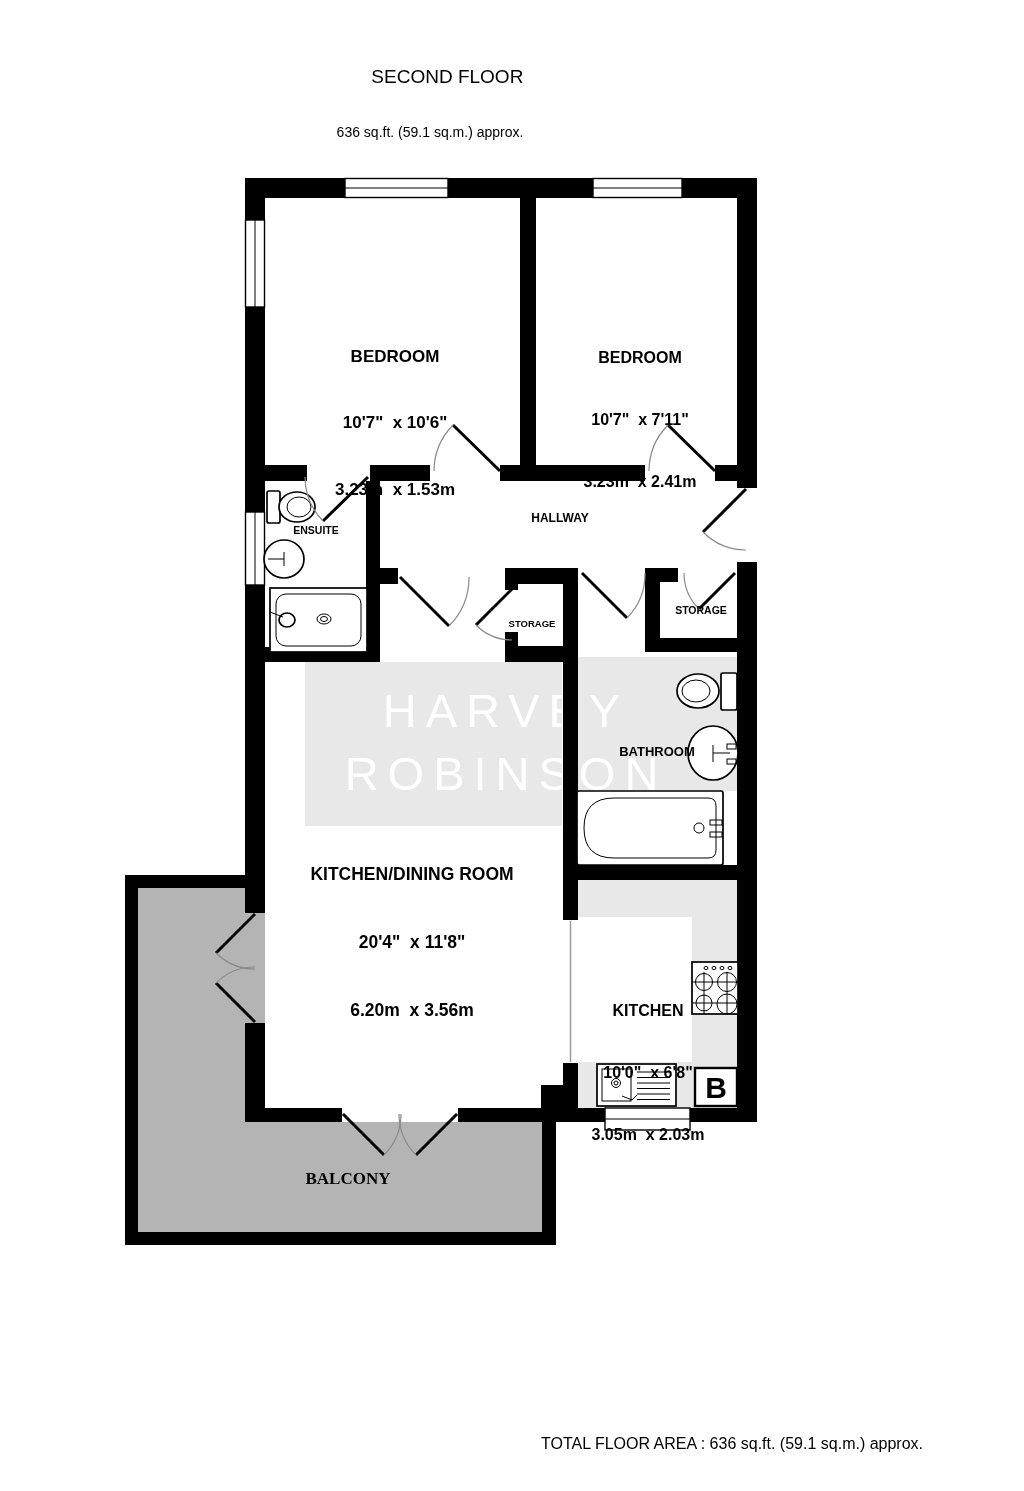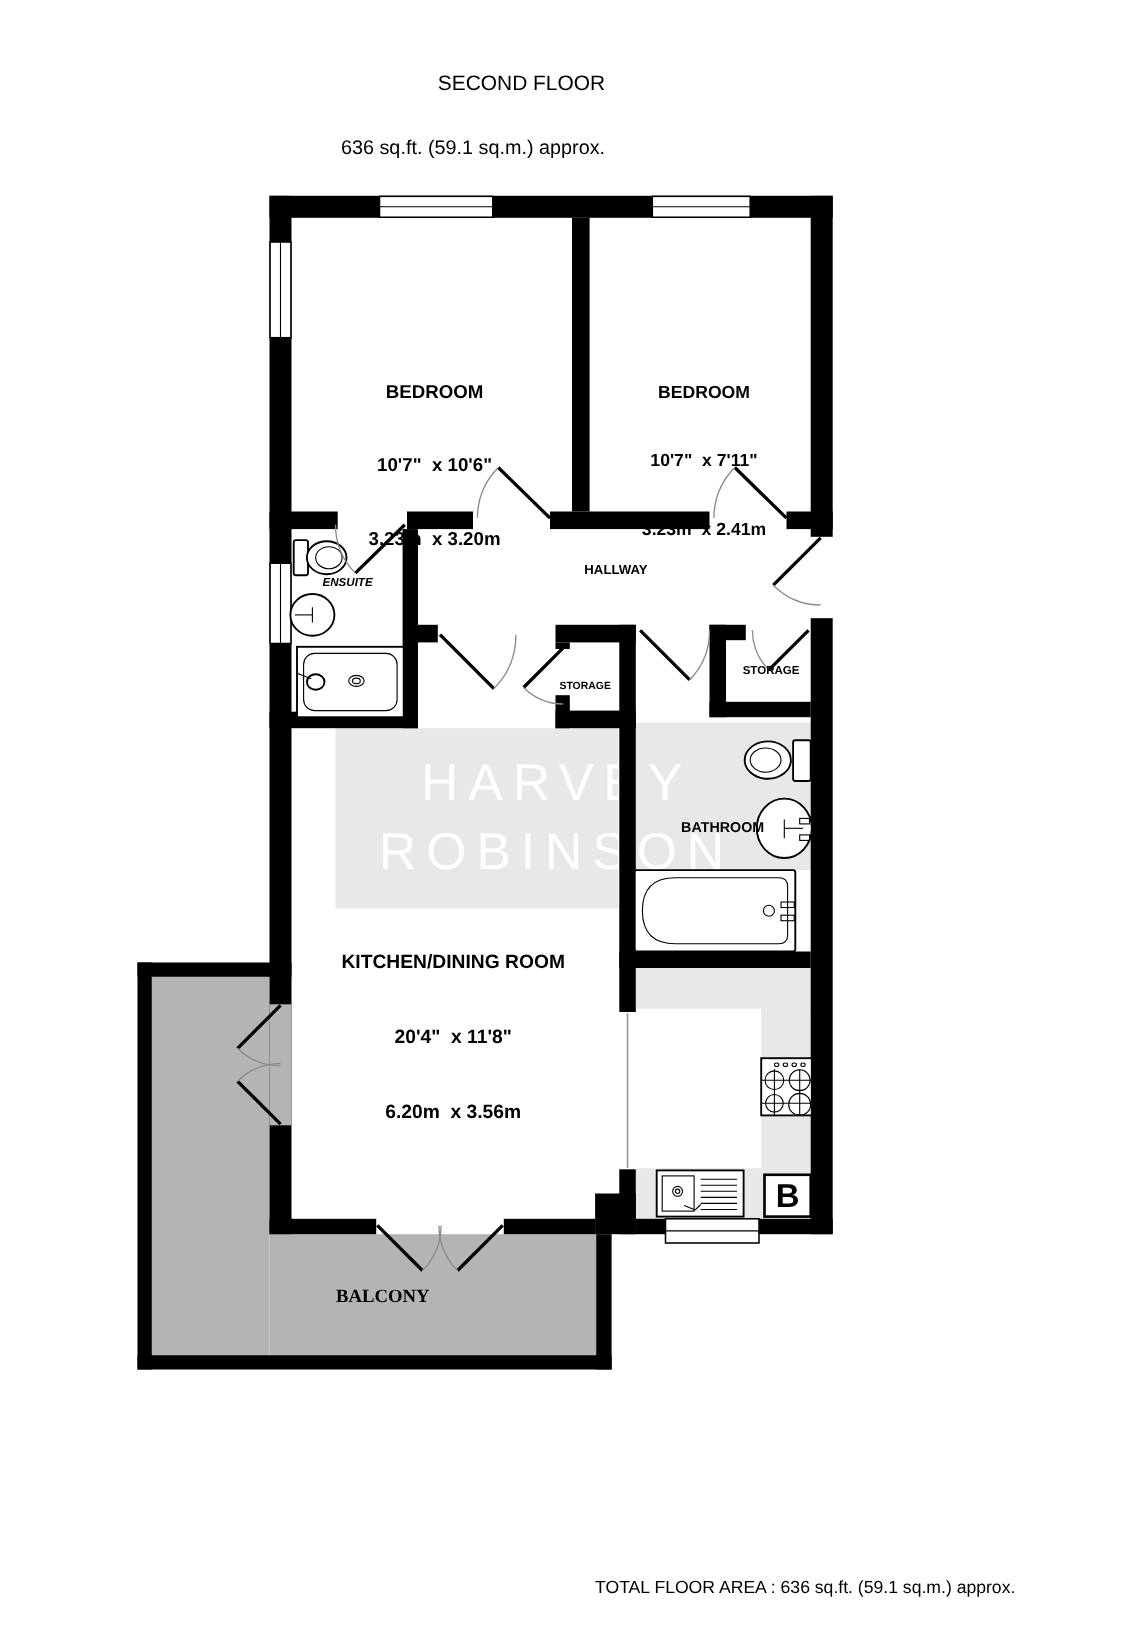--- a/index.html
+++ b/index.html
@@ -23,21 +23,21 @@
   .fixthin{fill:none;stroke:#000;stroke-width:1;}
   .leaf{stroke:#000;stroke-width:3;}
   .arc{fill:none;stroke:var(--door-arc);stroke-width:1.2;}
   .openline{stroke:var(--opening-line);stroke-width:1.5;}
   .lbl{position:absolute;transform:translateX(-50%);text-align:center;font-weight:bold;
        white-space:pre;z-index:3;line-height:1.3;}
   .roomblock div{white-space:pre;}
   #title{position:absolute;left:430px;top:30px;transform:translateX(-50%);text-align:right;
          font-weight:normal;z-index:3;white-space:pre;}
   #title .t1{font-size:19px;}
-  #title .t2{font-size:18px;}
+  #title .t2{font-size:14px;}
   #footer{position:absolute;left:732px;top:1399px;transform:translateX(-50%);
           text-align:center;z-index:3;white-space:pre;}
   #footer .f1{font-size:16px;}
 </style>
 </head>
 <body>
 
 <div id="canvas">
 
   <svg width="1024" height="1491" viewBox="0 0 1024 1491">
@@ -238,45 +238,50 @@
   </svg>
 
   <div id="title">
     <div class="t1">SECOND FLOOR</div>
     <div class="t2">636 sq.ft. (59.1 sq.m.) approx.</div>
   </div>
 
   <div class="lbl roomblock" style="left:395px;top:302px;font-size:17px;">
     <div>BEDROOM</div>
     <div class="dim">10'7"  x 10'6"</div>
-    <div class="dim">3.23m  x 3.20m</div>
+    <div class="dim">3.23m  x 1.53m</div>
   </div>
 
   <div class="lbl roomblock" style="left:640px;top:306px;font-size:16px;">
     <div>BEDROOM</div>
     <div class="dim">10'7"  x 7'11"</div>
     <div class="dim">3.23m  x 2.41m</div>
   </div>
 
   <div class="lbl" style="left:560px;top:511px;font-size:12px;">HALLWAY</div>
 
-  <div class="lbl" style="left:316px;top:524px;font-size:10.5px;font-style:italic;">ENSUITE</div>
+  <div class="lbl" style="left:316px;top:524px;font-size:10.5px;">ENSUITE</div>
 
   <div class="lbl" style="left:532px;top:618px;font-size:9.5px;">STORAGE</div>
 
   <div class="lbl" style="left:701px;top:604px;font-size:10.5px;">STORAGE</div>
 
   <div class="lbl" style="left:657px;top:744px;font-size:13px;">BATHROOM</div>
 
   <div class="lbl roomblock" style="left:412px;top:817px;font-size:17.5px;">
     <div>KITCHEN/DINING ROOM</div>
     <div class="dim">20'4"  x 11'8"</div>
     <div class="dim">6.20m  x 3.56m</div>
   </div>
 
+  <div class="lbl roomblock" style="left:648px;top:959px;font-size:16px;">
+    <div>KITCHEN</div>
+    <div class="dim">10'0"  x 6'8"</div>
+    <div class="dim">3.05m  x 2.03m</div>
+  </div>
 
   <div class="lbl" style="left:348px;top:1168px;font-size:17px;font-family:Liberation Serif, serif;">BALCONY</div>
 
   <div class="lbl" style="left:716px;top:1070px;font-size:30px;line-height:36px;">B</div>
 
   <div id="footer">
     <div class="f1">TOTAL FLOOR AREA : 636 sq.ft. (59.1 sq.m.) approx.</div>
     
   </div>
 

